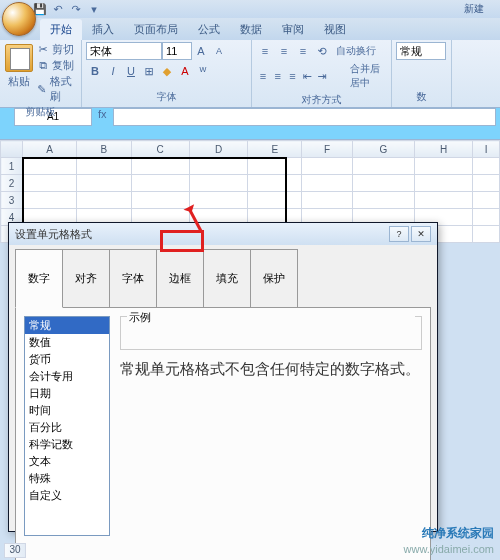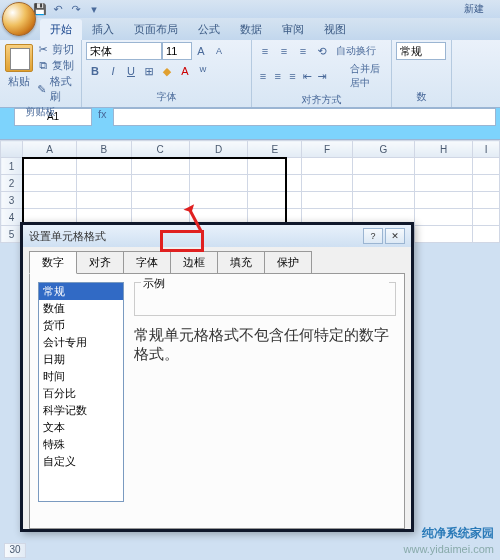--- a/index.html
+++ b/index.html
@@ -36,26 +36,26 @@
 .namebox{width:78px;height:18px;background:#fff;border:1px solid #9bb5d2;margin-left:14px;text-align:center;font-size:10px;line-height:16px}
 .fx{margin:0 6px;color:#4a6a9a;}
 .formula{flex:1;height:18px;background:#fff;border:1px solid #9bb5d2;margin-right:4px}
 .sheet{background:#fff;position:relative}
 .grid{border-collapse:collapse;width:100%}
 .grid th,.grid td{border:1px solid #d0d7e5;height:17px;font-weight:normal;font-size:10px;text-align:center;color:#333}
 .grid th{background:linear-gradient(#f7fafd,#e2ebf5);color:#4a5a70}
 .grid .rh{width:22px;background:linear-gradient(90deg,#f7fafd,#e2ebf5)}
 .grid .corner{background:linear-gradient(#f0f5fb,#dce6f2)}
 .sel-border{position:absolute;border:2px solid #000;pointer-events:none}
-.dialog{position:absolute;top:222px;left:20px;width:394px;height:310px;background:#f0f0f0;border:3px solid #0f172a;box-shadow:2px 2px 8px rgba(0,0,0,.3)}
+.dialog{position:absolute;top:222px;left:8px;width:430px;height:310px;background:#f0f0f0;border:1px solid #0f172a;box-shadow:2px 2px 8px rgba(0,0,0,.3)}
 .dlg-title{height:22px;background:linear-gradient(#e8f1fb,#cfe0f2);display:flex;align-items:center;padding:0 6px;font-size:11px;color:#333}
 .dlg-btns{margin-left:auto;display:flex;gap:2px}
 .dlg-btns span{width:20px;height:16px;border:1px solid #9bb5d2;background:linear-gradient(#f5f9fd,#dde9f5);display:flex;align-items:center;justify-content:center;font-size:9px}
 .dlg-tabs{display:flex;padding:4px 6px 0;gap:0}
-.dlg-tab{padding:3px 12px;border:1px solid #999;background:#f0f0f0;font-size:11px;position:relative;margin-right:-1px}
+.dlg-tab{padding:21px 12px;border:1px solid #999;background:#f0f0f0;font-size:11px;position:relative;margin-right:-1px}
 .dlg-tab.active{background:#fcfcfc;border-bottom-color:#fcfcfc;z-index:2}
 .dlg-body{margin:0 6px 6px;border:1px solid #999;background:#fcfcfc;height:256px;padding:8px;display:flex;gap:10px;position:relative;top:-1px}
 .cat-label{font-size:11px;margin-bottom:2px}
 .cat-list{width:86px;height:220px;border:1px solid #7a9ac0;background:#fff;overflow:auto;font-size:11px}
 .cat-list div{padding:1px 4px}
 .cat-list .sel{background:#316ac5;color:#fff}
 .sample-area{flex:1}
 .sample-box{border:1px solid #ccc;height:34px;padding:2px 6px;font-size:11px;margin-bottom:10px;position:relative}
 .sample-box legend{font-size:11px;padding:0 2px;background:#fcfcfc;position:relative;top:-9px}
 .desc{font-size:15px;color:#333}

